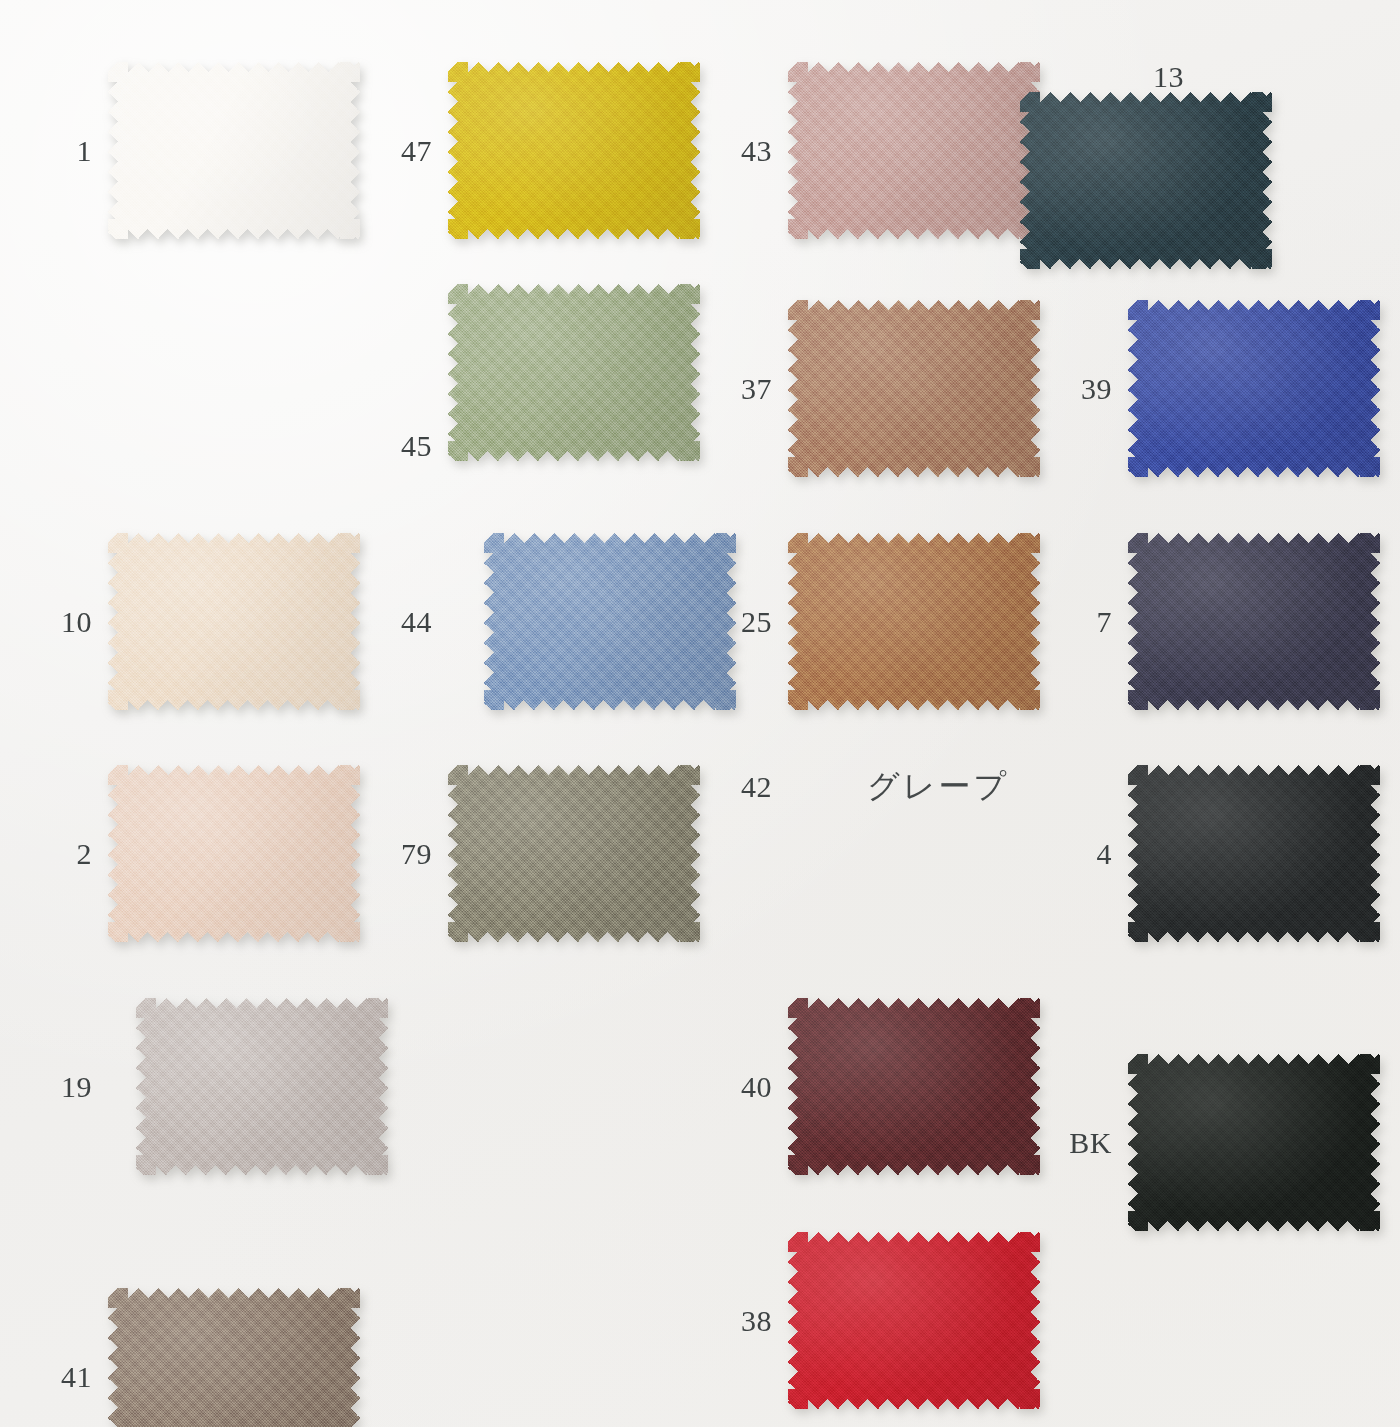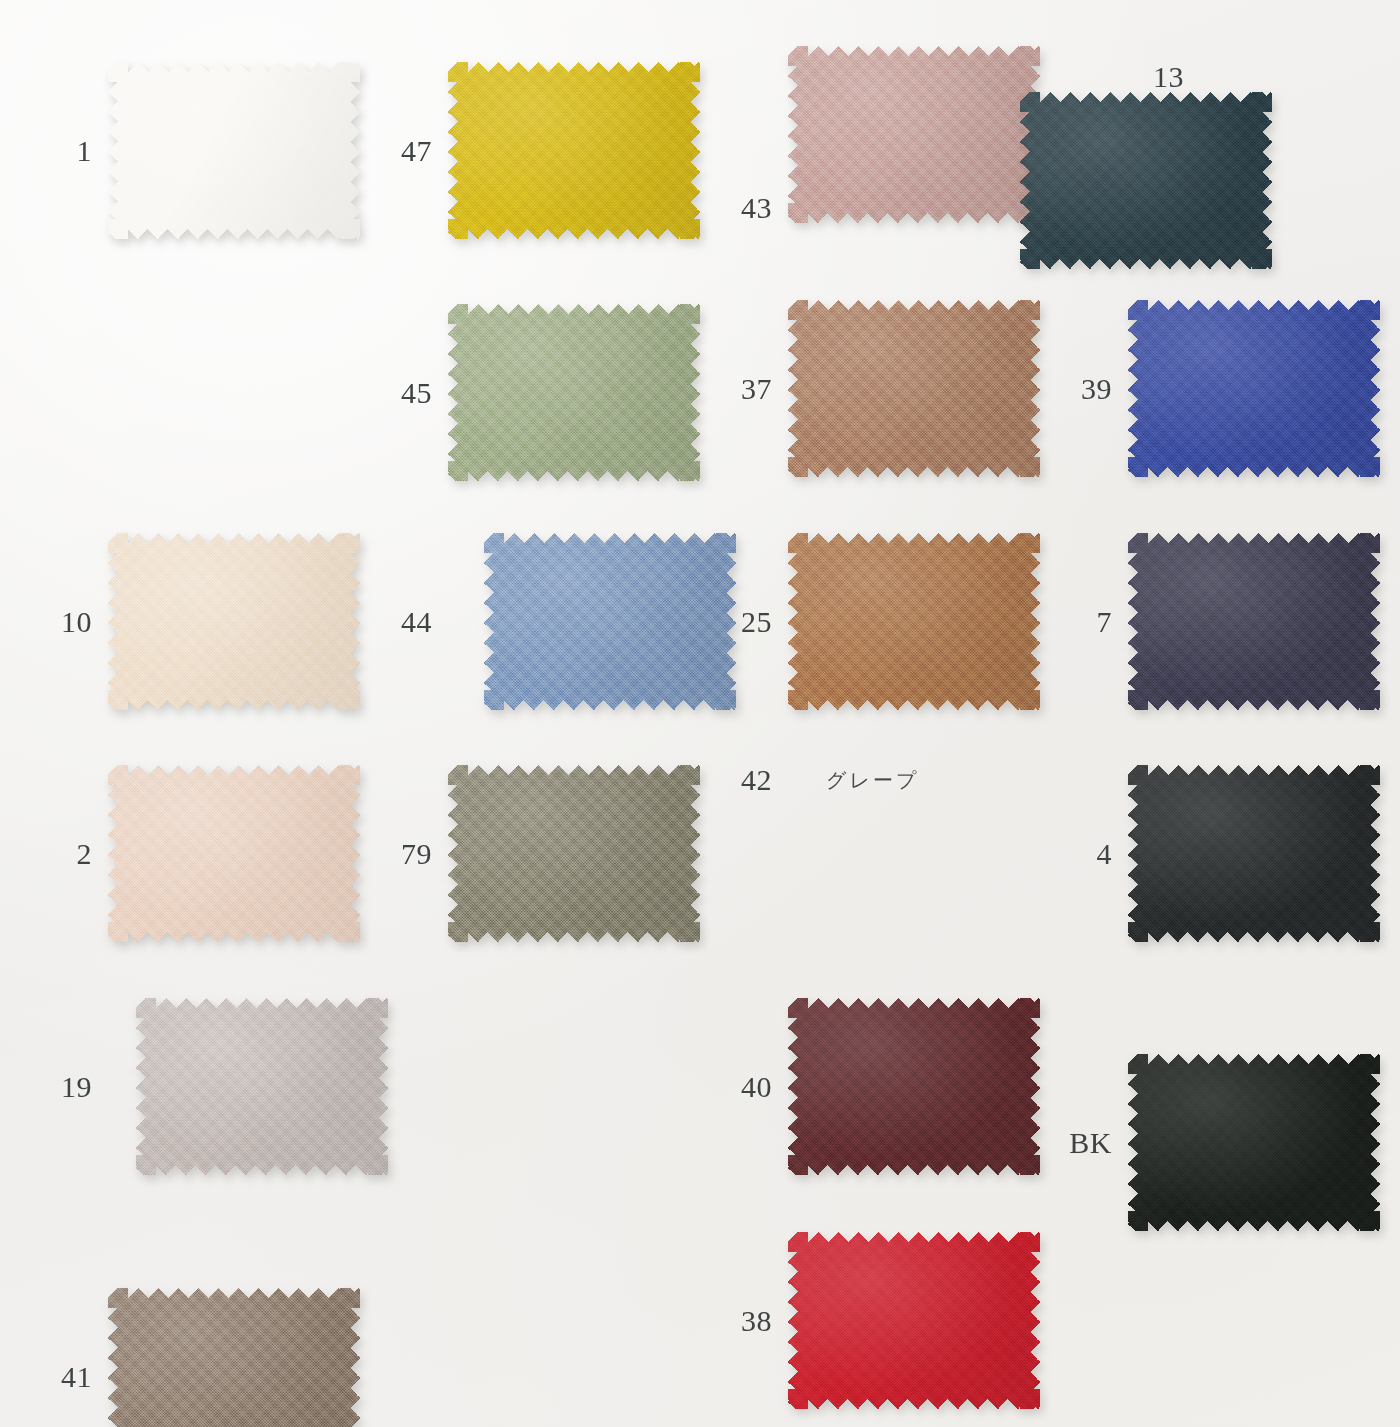--- a/index.html
+++ b/index.html
@@ -48,21 +48,21 @@
     font-size: 30px;
     line-height: 1;
     color: #3e4344;
     letter-spacing: 0.5px;
     font-family: "Liberation Serif", "DejaVu Serif", serif;
     flex: 0 0 auto;
     user-select: none;
   }
 
   .name-label {
-    font-size: 20px;
+    font-size: 32px;
     color: #45494a;
     padding-left: 38px;
     letter-spacing: 3px;
     font-family: "DejaVu Sans", "Liberation Sans", sans-serif;
     white-space: nowrap;
   }
 
   
   .chip-wrap {
     position: relative;
@@ -133,33 +133,33 @@
       <div class="chip-wrap">
         <div class="chip light" style="background: rgb(250, 248, 244);"></div>
       </div>
     </div>
     <div class="swatch-cell" style="left: 340px; top: 62px;">
       <div class="swatch-label">47</div>
       <div class="chip-wrap">
         <div class="chip" style="background: rgb(213, 184, 28);"></div>
       </div>
     </div>
-    <div class="swatch-cell" style="left: 680px; top: 46px; align-items: flex-end;">
+    <div class="swatch-cell" style="left: 680px; top: 62px;">
       <div class="swatch-label">43</div>
       <div class="chip-wrap">
         <div class="chip" style="background: rgb(198, 160, 154);"></div>
       </div>
     </div>
     <div class="swatch-cell" style="left: 1020px; top: 62px; flex-direction: column;">
       <div class="swatch-label">13</div>
       <div class="chip-wrap">
         <div class="chip" style="background: rgb(44, 63, 70);"></div>
       </div>
     </div>
-    <div class="swatch-cell" style="left: 340px; top: 304px;">
+    <div class="swatch-cell" style="left: 340px; top: 284px; align-items: flex-end;">
       <div class="swatch-label">45</div>
       <div class="chip-wrap">
         <div class="chip" style="background: rgb(158, 172, 134);"></div>
       </div>
     </div>
     <div class="swatch-cell" style="left: 680px; top: 300px;">
       <div class="swatch-label">37</div>
       <div class="chip-wrap">
         <div class="chip" style="background: rgb(169, 124, 99);"></div>
       </div>
@@ -199,21 +199,21 @@
       <div class="chip-wrap">
         <div class="chip light" style="background: rgb(233, 208, 191);"></div>
       </div>
     </div>
     <div class="swatch-cell" style="left: 340px; top: 765px;">
       <div class="swatch-label">79</div>
       <div class="chip-wrap">
         <div class="chip" style="background: rgb(133, 129, 111);"></div>
       </div>
     </div>
-    <div class="swatch-cell" style="left: 680px; top: 765px;">
+    <div class="swatch-cell" style="left: 680px; top: 765px; gap: 41px;">
       <div class="swatch-label">42</div>
       <div class="name-label">グレープ</div>
     </div>
     <div class="swatch-cell" style="left: 1020px; top: 765px;">
       <div class="swatch-label">4</div>
       <div class="chip-wrap">
         <div class="chip" style="background: rgb(38, 41, 42);"></div>
       </div>
     </div>
     <div class="swatch-cell" style="left: 0px; top: 998px; gap: 28px;">

